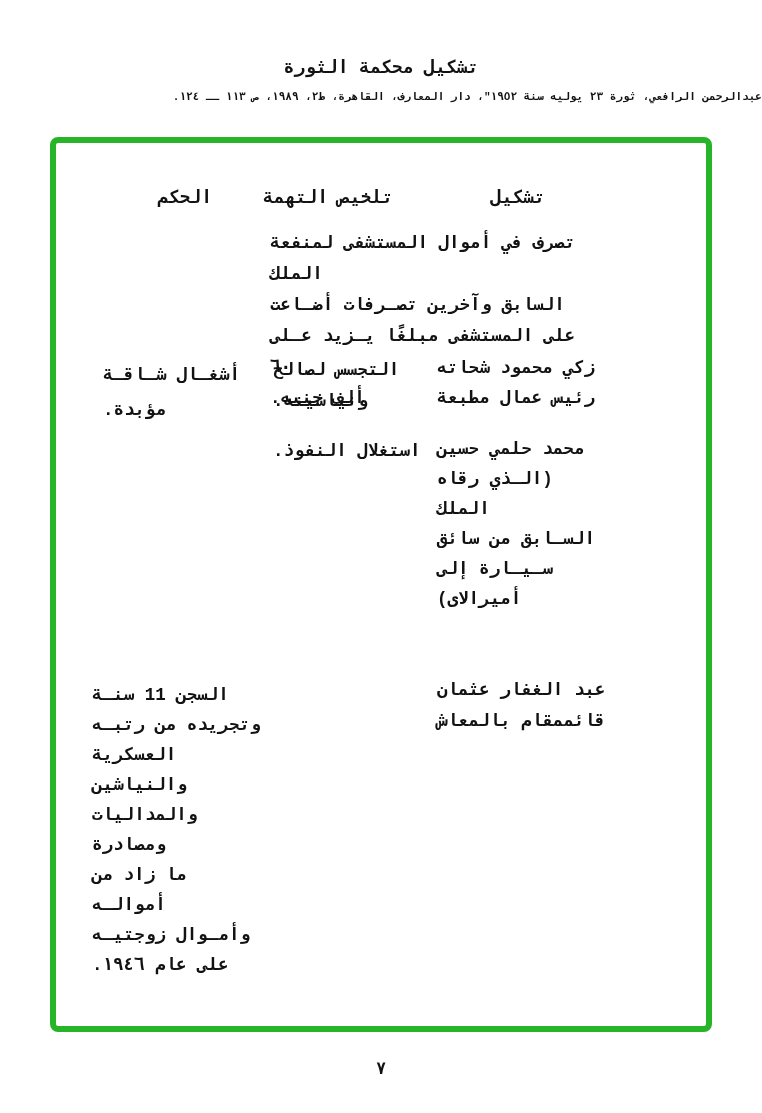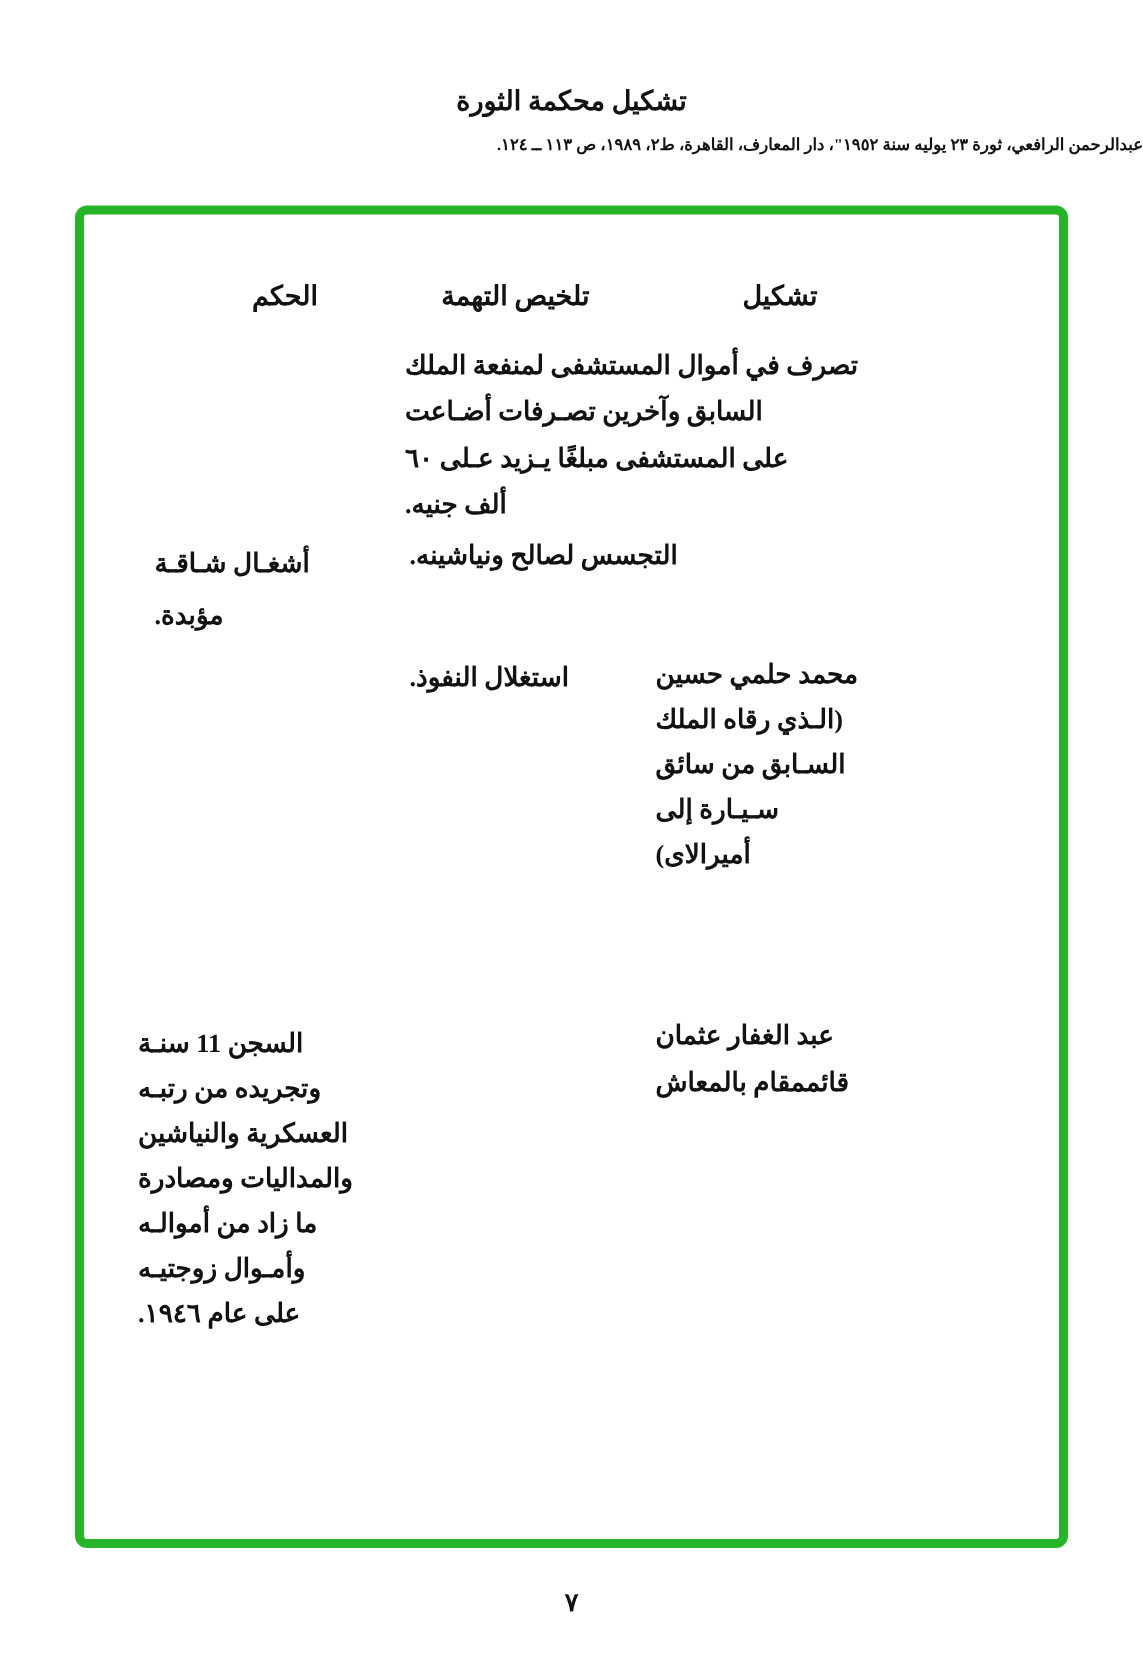--- a/index.html
+++ b/index.html
@@ -5,21 +5,21 @@
   html, body {
     margin: 0;
     padding: 0;
     background: #ffffff;
   }
   .page {
     position: relative;
     width: 762px;
     height: 1113px;
     background: #ffffff;
-    font-family: Liberation Serif, serif;
+    font-family: Liberation Mono, monospace;
     color: #121212;
     direction: rtl;
     overflow: hidden;
   }
   .doc-title {
     position: absolute;
     top: 56px;
     left: 0;
     width: 762px;
     text-align: center;
@@ -99,20 +99,22 @@
 
   <div class="hdr hdr-charge">تلخيص التهمة</div>
 
   <div class="hdr hdr-verdict">الحكم</div>
 
   <div class="cell r1-charge">تصرف في أموال المستشفى لمنفعة الملك
 السابق وآخرين تصـرفات أضـاعت
 على المستشفى مبلغًا يـزيد عـلى ٦٠
 ألف جنيه.</div>
 
+  <div class="cell r2-name">زكي محمود شحاته
+رئيس عمال مطبعة</div>
 
   <div class="cell r2-charge">التجسس لصالح ونياشينه.</div>
 
   <div class="cell r2-verdict">أشغـال شـاقـة
 مؤبدة.</div>
 
   <div class="cell r3-name">محمد حلمي حسين
 (الـذي رقاه الملك
 السـابق من سائق
 سـيـارة إلى

